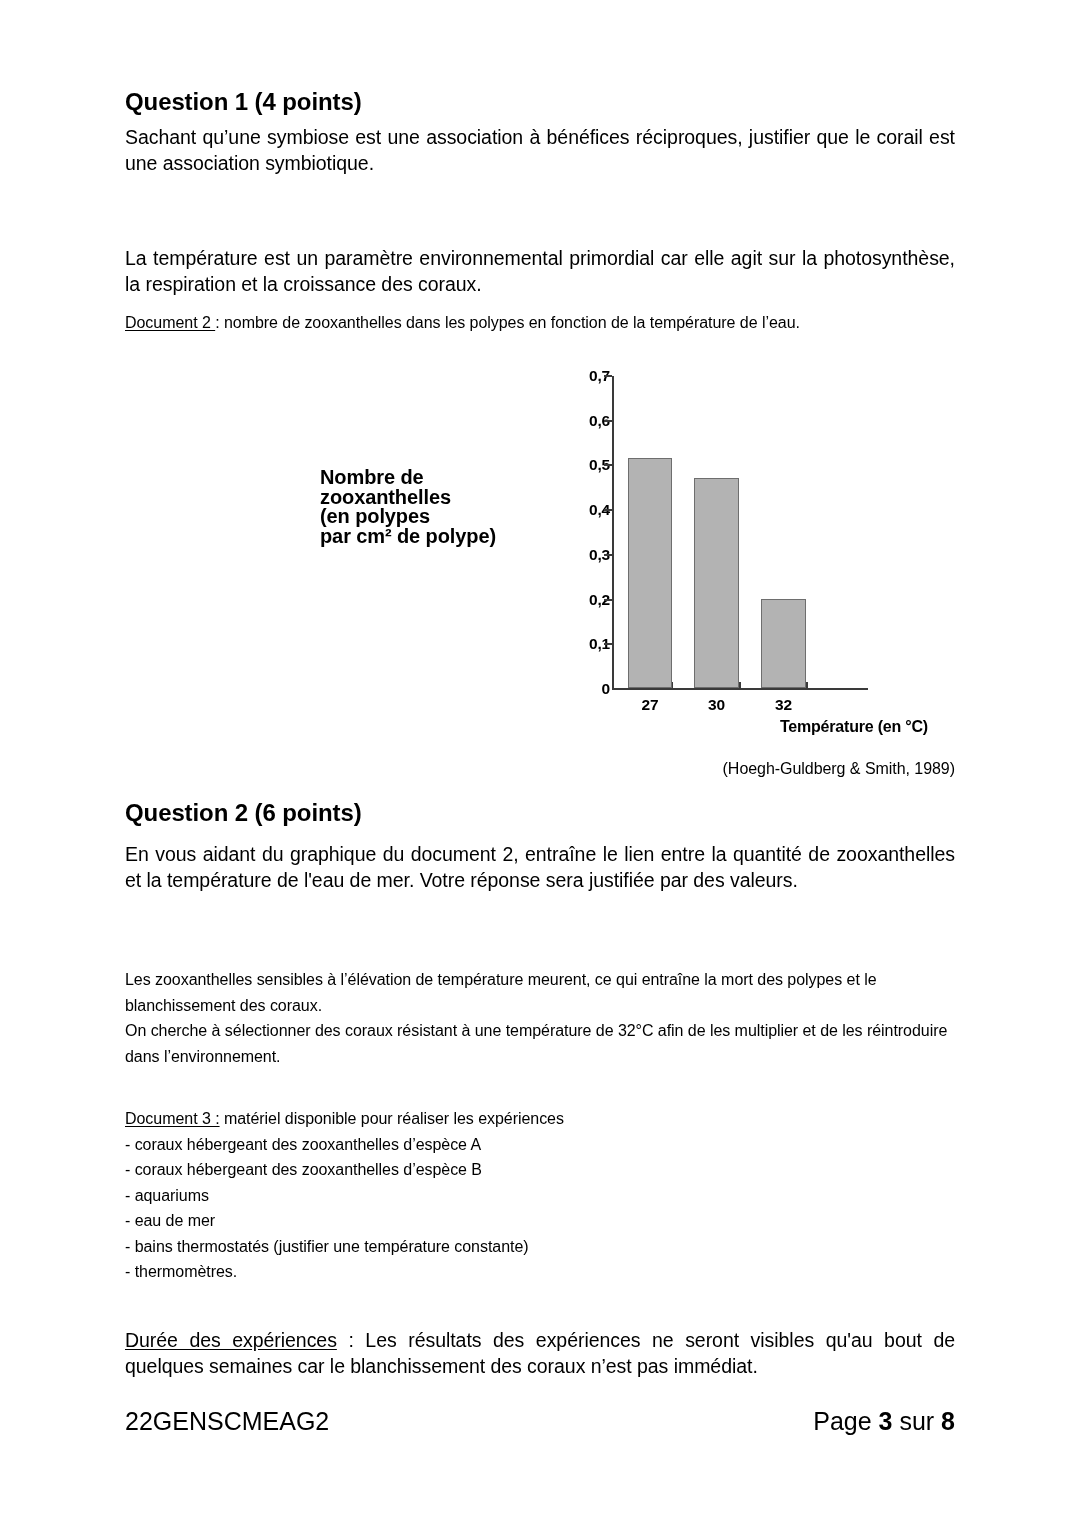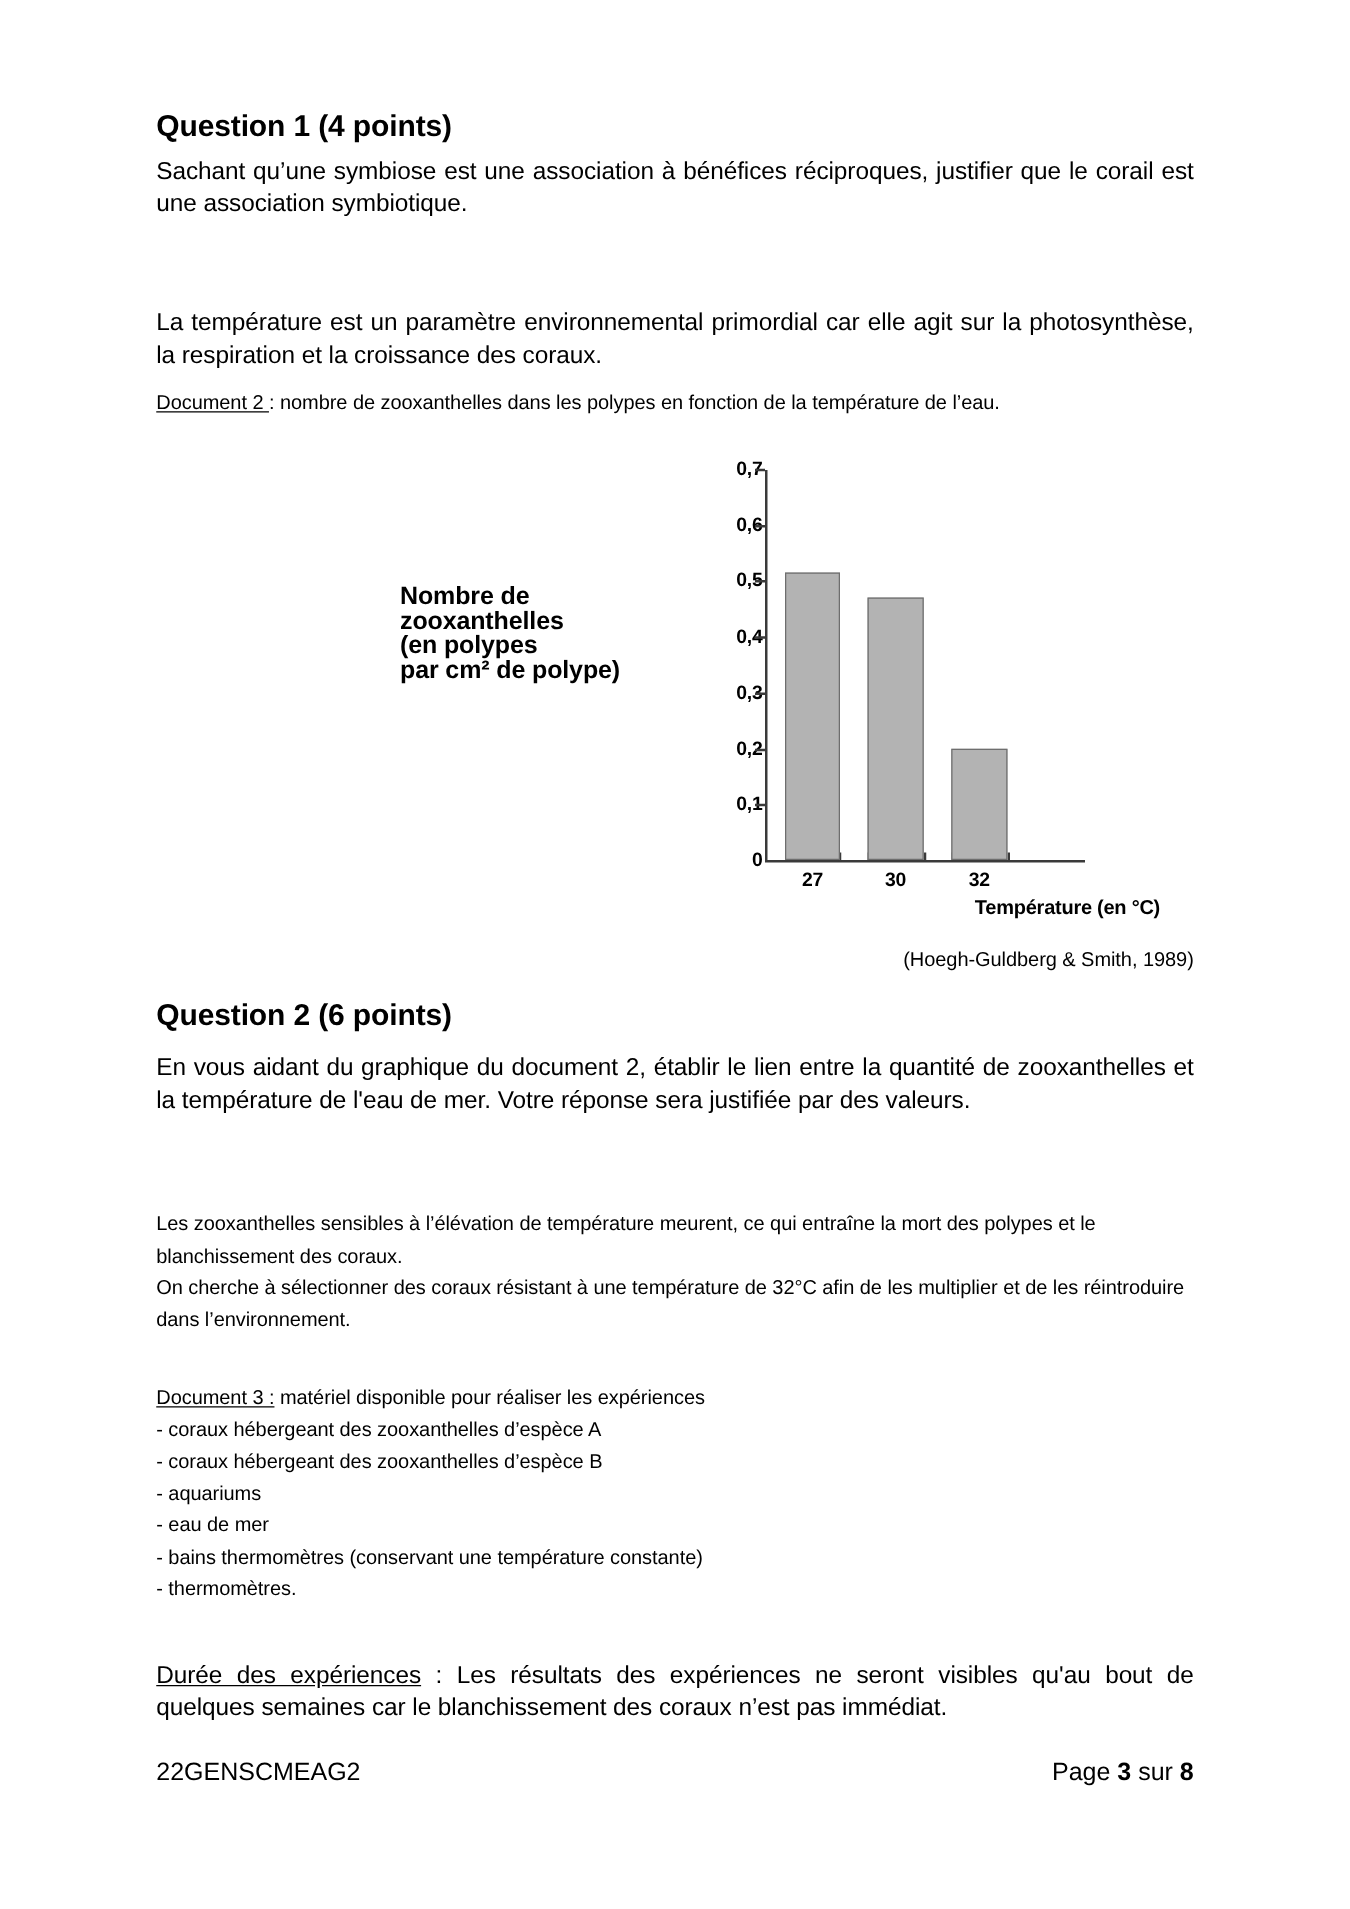--- a/index.html
+++ b/index.html
@@ -61,21 +61,21 @@
   #lead-text     { left: 0;   top: 967px; width: 830px; }
   #doc3-block    { left: 0;   top: 1106px; width: 830px; }
   #duree-block   { left: 0;   top: 1328px; width: 830px; }
 
   
   #footer {
     position: absolute;
     left: 0;
     top: 1407px;
     width: 830px;
-    font-size: 20px;
+    font-size: 25px;
     display: flex;
     justify-content: space-between;
     align-items: baseline;
   }
 
   
   #chart-figure {
     position: absolute;
     left: 195px;
     top: 360px;
@@ -226,36 +226,36 @@
       <div class="xcat-label" style="left:178.5px">30</div>
       <div class="xcat-label" style="left:245.5px">32</div>
 
       <div id="x-axis-title">Température (en °C)</div>
     </div>
   </div>
 
   <div class="blk para-left" id="credit">(Hoegh-Guldberg &amp; Smith, 1989)</div>
 
   <div class="blk q-title" id="q2-title">Question 2 (6 points)</div>
-  <div class="blk para" id="q2-text">En vous aidant du graphique du document 2, établir le lien entre la quantité de zooxanthelles et la température de l'eau de mer. Votre réponse sera justifiée par des valeurs.</div>
+  <div class="blk para" id="q2-text">En vous aidant du graphique du document 2, entraîne le lien entre la quantité de zooxanthelles et la température de l'eau de mer. Votre réponse sera justifiée par des valeurs.</div>
 
   <div class="blk para-left" id="lead-text">
     <div>Les zooxanthelles sensibles à l’élévation de température meurent, ce qui entraîne la mort des polypes et le blanchissement des coraux.</div>
     <div>On cherche à sélectionner des coraux résistant à une température de 32°C afin de les multiplier et de les réintroduire dans l’environnement.</div>
   </div>
 
   <div class="blk para-left" id="doc3-block">
     <div>
       <span class="u">Document 3 :</span><span> matériel disponible pour réaliser les expériences</span>
     </div>
     <div>- coraux hébergeant des zooxanthelles d’espèce A</div>
     <div>- coraux hébergeant des zooxanthelles d’espèce B</div>
     <div>- aquariums</div>
     <div>- eau de mer</div>
-    <div>- bains thermomètres (conservant une température constante)</div>
+    <div>- bains thermostatés (justifier une température constante)</div>
     <div>- thermomètres.</div>
   </div>
 
   <div class="blk para" id="duree-block">
     <span class="u">Durée des expériences</span><span> : Les résultats des expériences ne seront visibles qu'au bout de quelques semaines car le blanchissement des coraux n’est pas immédiat.</span>
   </div>
 
   <div id="footer">
     <span>22GENSCMEAG2</span>
     <span><span>Page </span><span class="b">3</span><span> sur </span><span class="b">8</span></span>

